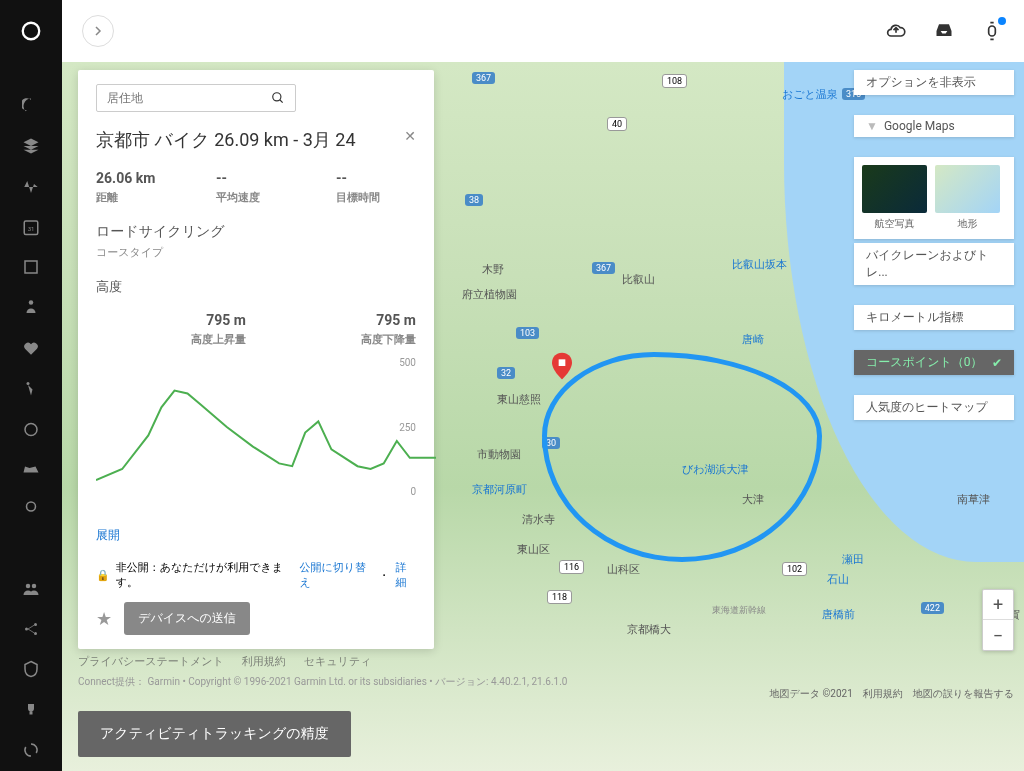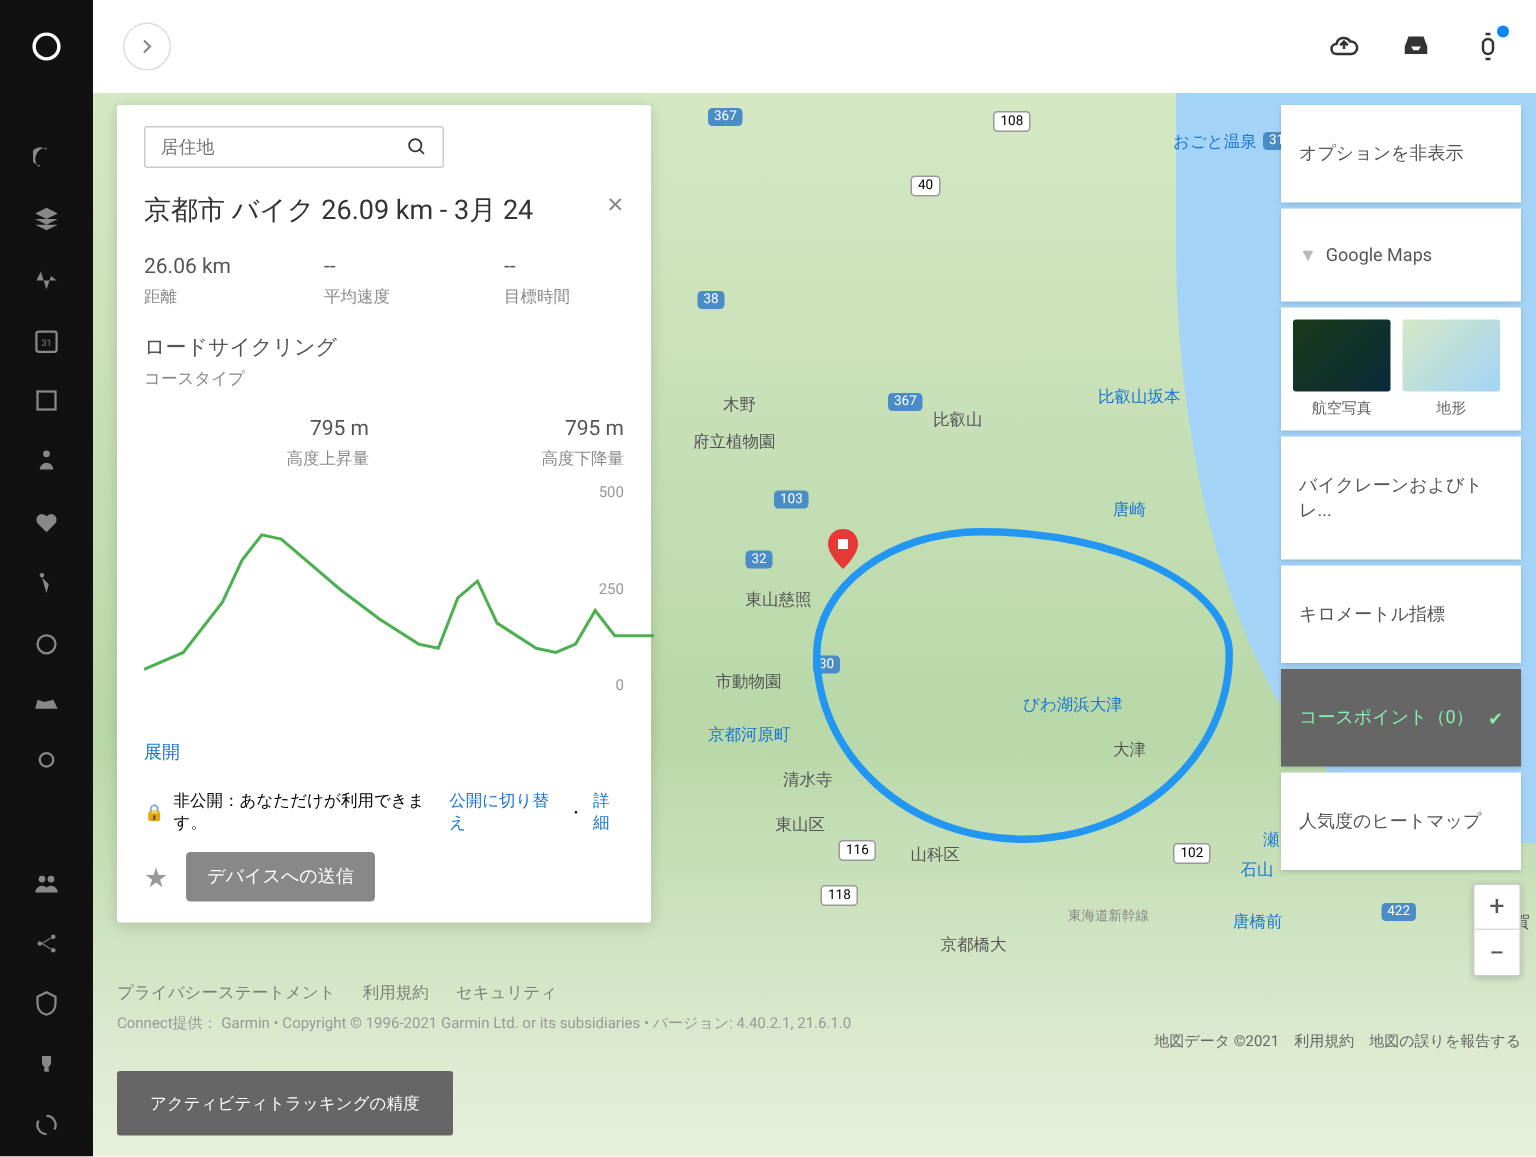--- a/index.html
+++ b/index.html
@@ -26,40 +26,40 @@
 .map-marker svg { width: 100%; height: 100%; }
 .map-label { position: absolute; font-size: 11px; color: #555; }
 .map-road-badge { position: absolute; background: #fff; border: 1px solid #999; padding: 1px 4px; font-size: 9px; border-radius: 3px; }
 .map-road-blue { background: #4a8cc7; color: #fff; border: none; }
 .map-attrib { position: absolute; bottom: 70px; right: 10px; font-size: 10px; color: #666; display: flex; gap: 10px; }
 .map-zoom { position: absolute; right: 10px; bottom: 120px; background: #fff; border: 1px solid #ccc; border-radius: 2px; box-shadow: 0 1px 4px rgba(0,0,0,0.2); }
 .map-zoom-btn { width: 30px; height: 30px; display: flex; align-items: center; justify-content: center; cursor: pointer; font-size: 18px; color: #555; border-bottom: 1px solid #ddd; }
 .map-zoom-btn:last-child { border-bottom: none; }
 
 .map-options { position: absolute; right: 10px; top: 8px; width: 160px; background: transparent; }
-.map-option-row { background: #fff; padding: 24px 12px; margin-bottom: 4px; box-shadow: 0 1px 3px rgba(0,0,0,0.15); font-size: 12px; color: #555; cursor: pointer; display: flex; align-items: center; gap: 6px; }
+.map-option-row { background: #fff; padding: 4px 12px; margin-bottom: 20px; box-shadow: 0 1px 3px rgba(0,0,0,0.15); font-size: 12px; color: #555; cursor: pointer; display: flex; align-items: center; gap: 6px; }
 .map-option-row.active { background: #666; color: #86efac; justify-content: space-between; }
 .map-layer-thumbs { background: #fff; padding: 8px; display: flex; gap: 8px; box-shadow: 0 1px 3px rgba(0,0,0,0.15); margin-bottom: 4px; }
 .map-layer-thumb { display: flex; flex-direction: column; align-items: center; gap: 4px; cursor: pointer; justify-content: flex-end; }
 .map-layer-thumb-img { width: 65px; height: 48px; border-radius: 2px; }
 .map-layer-thumb-img.sat { background: linear-gradient(135deg, #1a3a1a, #0a2a3a); }
 .map-layer-thumb-img.terrain { background: linear-gradient(135deg, #d4e8c4, #a3d4f7); }
 .map-layer-thumb span { font-size: 10px; color: #666; }
 
 .detail-panel { position: absolute; left: 78px; top: 70px; width: 356px; background: #fff; box-shadow: 0 2px 10px rgba(0,0,0,0.15); border-radius: 2px; padding: 14px 18px; z-index: 10; }
 .search-box { display: flex; align-items: center; border: 1px solid #ccc; border-radius: 2px; padding: 6px 10px; margin-bottom: 16px; width: 200px; }
 .search-box input { border: none; outline: none; flex: 1; font-size: 12px; }
 .search-box svg { width: 14px; height: 14px; fill: #333; }
 
 .panel-header { display: flex; justify-content: space-between; align-items: flex-start; margin-bottom: 18px; }
 .panel-title { font-size: 18px; color: #333; font-weight: 400; }
 .panel-close { font-size: 14px; color: #888; cursor: pointer; }
 
 .stats-row { display: flex; gap: 40px; margin-bottom: 18px; }
-.stat { flex: 1; }
+.stat { flex: 1; font-weight: bold; }
 .stat-val { font-size: 14px; color: #555; margin-bottom: 4px; }
 .stat-lbl { font-size: 11px; color: #888; }
 
 .course-type-val { font-size: 14px; color: #555; margin-bottom: 4px; }
 .course-type-lbl { font-size: 11px; color: #888; margin-bottom: 18px; }
 
 .section-h { font-size: 13px; color: #555; margin-bottom: 16px; }
 
 .elev-stats { display: flex; gap: 20px; margin-bottom: 10px; text-align: right; }
 
@@ -68,21 +68,21 @@
 .chart-svg { width: 340px; height: 140px; }
 .chart-expand { font-size: 12px; color: #1976d2; cursor: pointer; }
 
 .privacy-row { display: flex; align-items: center; gap: 6px; font-size: 11px; margin: 16px 0 12px; }
 .privacy-row a { color: #1976d2; text-decoration: none; }
 
 .action-row { display: flex; align-items: center; gap: 12px; }
 .star-icon { color: #999; font-size: 18px; cursor: pointer; }
 .send-btn { background: #888; color: #fff; border: none; padding: 8px 14px; border-radius: 3px; font-size: 12px; cursor: pointer; }
 
-.accuracy-btn { position: absolute; left: 78px; bottom: 14px; background: #666; color: #fff; border: none; padding: 14px 22px; font-size: 11px; cursor: pointer; border-radius: 2px; z-index: 5; margin-top: 47px; }
+.accuracy-btn { position: absolute; left: 78px; bottom: 14px; background: #666; color: #fff; border: none; padding: 14px 22px; font-size: 14px; cursor: pointer; border-radius: 2px; z-index: 5; margin-top: 47px; }
 
 .footer-links { position: absolute; left: 78px; bottom: 102px; font-size: 11px; color: #555; display: flex; gap: 18px; z-index: 4; opacity: 0.7; }
 .footer-copy { position: absolute; left: 78px; bottom: 82px; font-size: 10px; color: #999; z-index: 4; }
 </style>
 </head>
 <body>
 
 <div class="sidebar">
   <div class="sidebar-logo">
     <svg viewBox="0 0 24 24" width="22" height="22">
@@ -325,20 +325,21 @@
     </div>
     <div class="stat">
       <div class="stat-val">--</div>
       <div class="stat-lbl">目標時間</div>
     </div>
   </div>
 
   <div class="course-type-val">ロードサイクリング</div>
   <div class="course-type-lbl">コースタイプ</div>
 
+  <div class="section-h">高度</div>
 
   <div class="elev-stats">
     <div class="stat">
       <div class="stat-val">795 m</div>
       <div class="stat-lbl">高度上昇量</div>
     </div>
     <div class="stat">
       <div class="stat-val">795 m</div>
       <div class="stat-lbl">高度下降量</div>
     </div>

